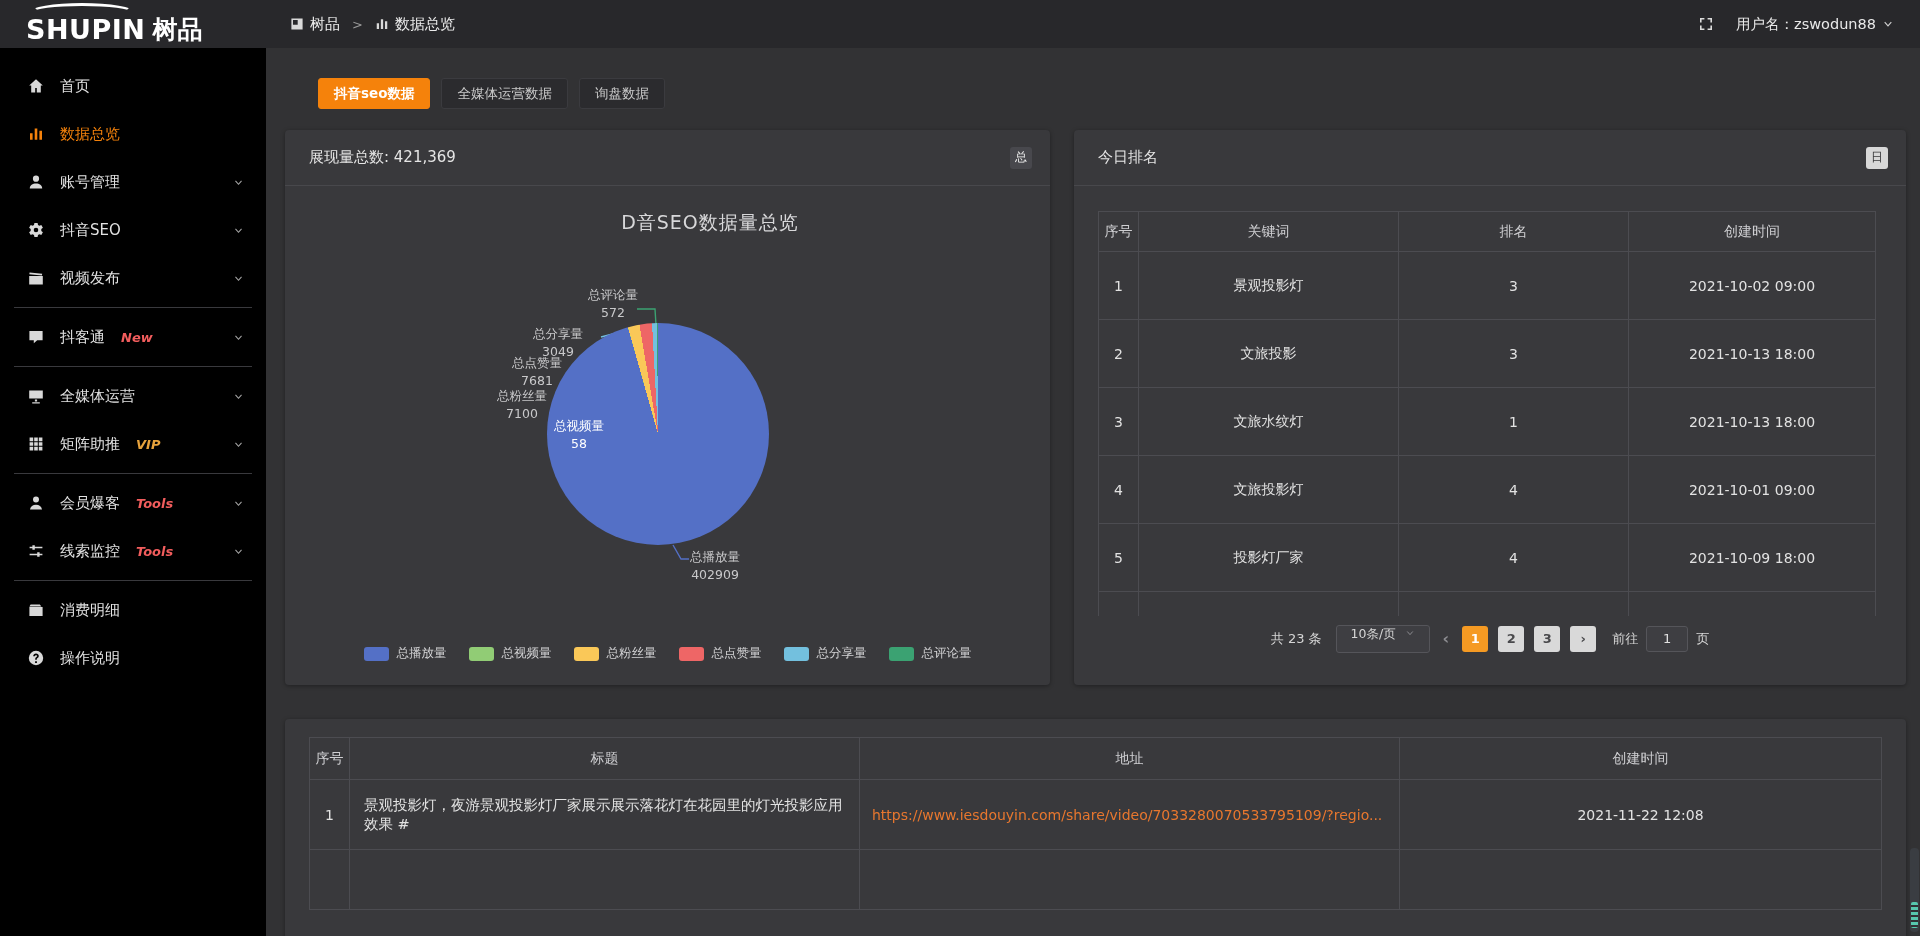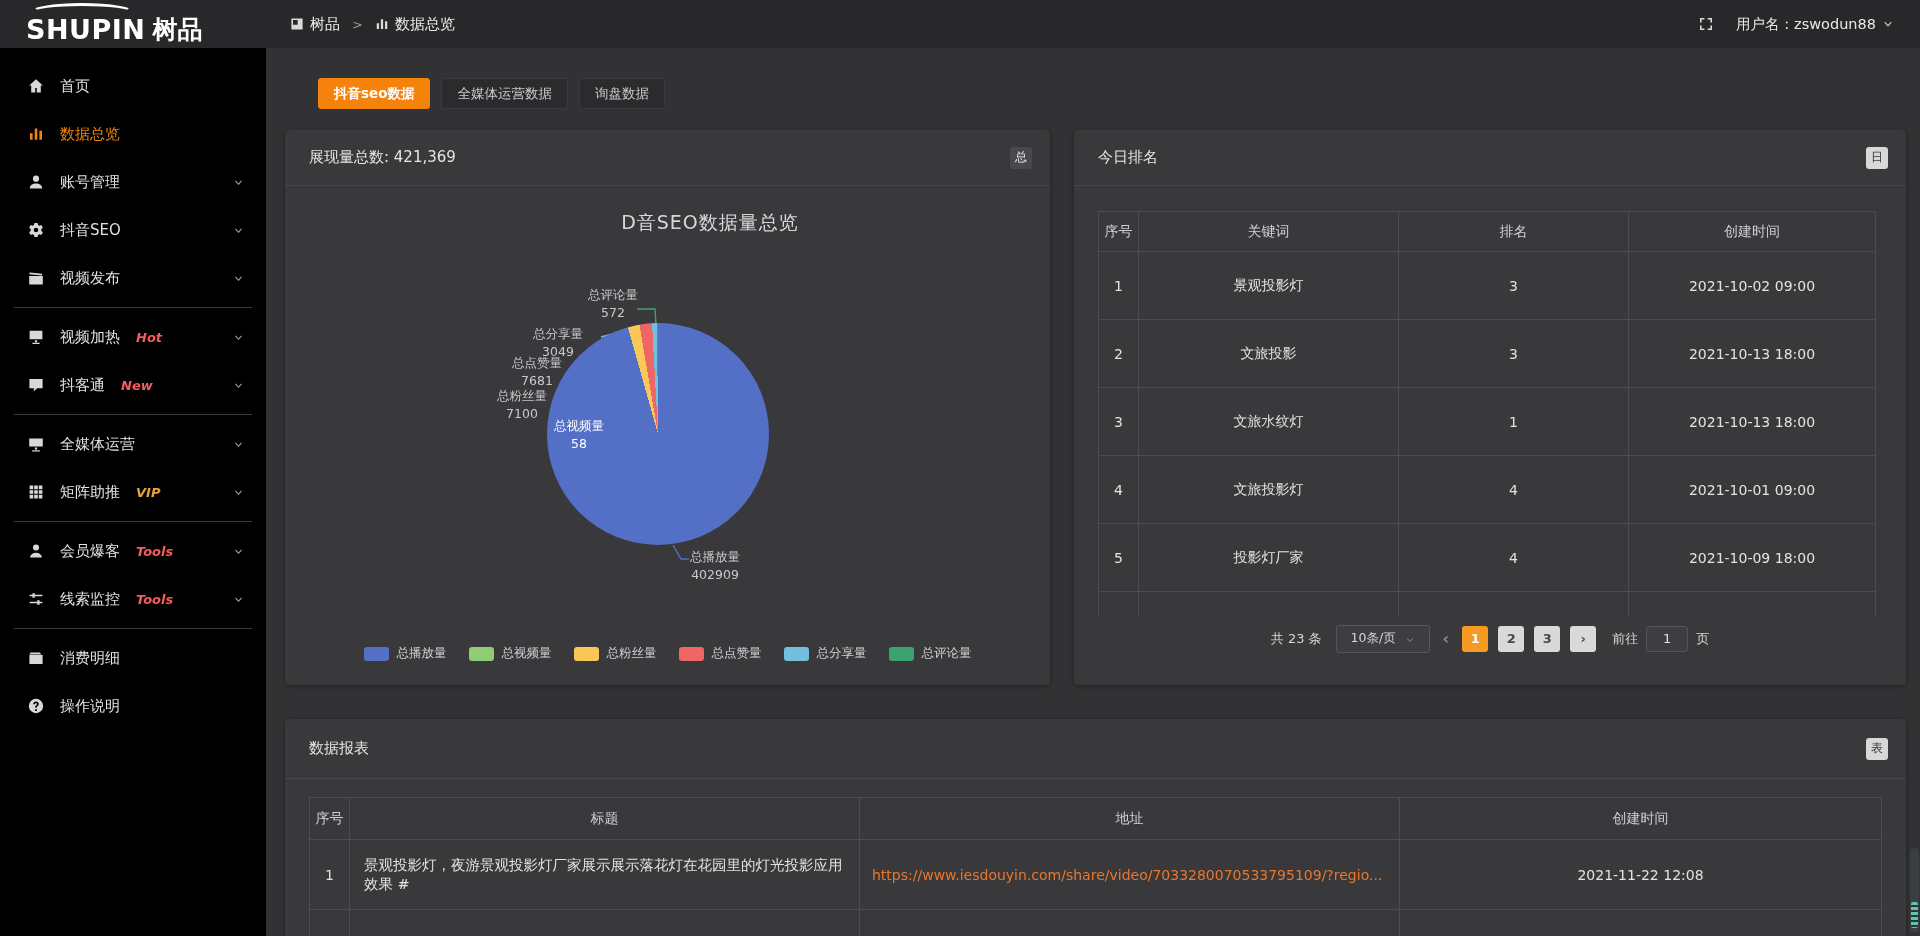--- a/index.html
+++ b/index.html
@@ -62,21 +62,21 @@
   td { color:#e2e2e2; font-size:14px; }
 
   .panel.rank { flex:1; height:555px; }
   .rank-table { width:777px; margin:25px 24px 0; table-layout:fixed; }
   .rank-table th { height:40px; }
   .rank-table td { height:68px; }
   .rank-table tr.clipped td { height:24px; border-bottom:none; }
 
   .pagination { display:flex; align-items:center; justify-content:center; gap:10px; margin-top:9px; font-size:13px; color:#d6d6d6; }
   .pg-total { margin-right:4px; }
-  .pg-select { width:94px; height:28px; background:#3e3e42; border:1px solid #55555a; border-radius:3px; display:flex; align-items:center; justify-content:center; gap:9px; font-size:12.5px; color:#d6d6d6; cursor:pointer; }
+  .pg-select { width:94px; height:28px; background:#3e3e42; border:1px solid #55555a; border-radius:3px; display:flex; justify-content:center; gap:9px; font-size:12.5px; color:#d6d6d6; cursor:pointer; }
   .pg-select .chev { display:flex; color:#909094; }
   .pg-prev { color:#8d8d91; font-size:16px; margin:0 3px; cursor:pointer; font-weight:700; }
   .pg-btn { min-width:26px; height:26px; padding:0 4px; border-radius:3px; background:#d9d9d9; color:#49494c; display:flex; align-items:center; justify-content:center; font-size:13px; font-weight:700; cursor:pointer; }
   .pg-btn.active { background:#f59a23; color:#fff; }
   .pg-goto { display:flex; align-items:center; gap:8px; margin-left:6px; }
   .pg-input { width:42px; height:26px; background:#3e3e42; border:1px solid #55555a; border-radius:3px; color:#e0e0e0; text-align:center; font-size:13px; font-family:inherit; }
 
   
   .panel.report { margin-top:34px; height:300px; overflow:hidden; }
   .panel.report .panel-header { height:60px; }
@@ -190,34 +190,20 @@
             </svg>
           </span>
           <span>视频发布</span>
           <span class="menu-chev">
             <svg width="11" height="11" viewBox="0 0 16 16" fill="currentColor">
               <polyline points="3.6,5.6 8,10.6 12.4,5.6" fill="none" stroke="currentColor" stroke-width="1.5"></polyline>
             </svg>
           </span>
         </div>
         <div class="menu-divider"></div>
-        <div class="menu-item">
-          <span class="mi-icon">
-            <svg width="16" height="16" viewBox="0 0 16 16" fill="currentColor">
-              <path d="M1.6 1.8h12.8v8.4H1.6zM6.9 11.2h2.2v2H6.9zM4.4 13.8h7.2v1.2H4.4z"></path>
-            </svg>
-          </span>
-          <span>视频加热</span>
-          <span class="menu-badge" style="color:#f25d5d">Hot</span>
-          <span class="menu-chev">
-            <svg width="11" height="11" viewBox="0 0 16 16" fill="currentColor">
-              <polyline points="3.6,5.6 8,10.6 12.4,5.6" fill="none" stroke="currentColor" stroke-width="1.5"></polyline>
-            </svg>
-          </span>
-        </div>
         <div class="menu-item">
           <span class="mi-icon">
             <svg width="16" height="16" viewBox="0 0 16 16" fill="currentColor">
               <path d="M1.4 2h13.2v9.2H9.2l-3.4 3v-3H1.4z"></path>
             </svg>
           </span>
           <span>抖客通</span>
           <span class="menu-badge" style="color:#f25d5d">New</span>
           <span class="menu-chev">
             <svg width="11" height="11" viewBox="0 0 16 16" fill="currentColor">
@@ -458,24 +444,20 @@
                 <span>前往</span>
                 <input class="pg-input" value="1" style="">
                 <span>页</span>
               </span>
             </div>
         </section>
 
       </div>
 
       <section class="panel report">
-        <div class="panel-header">
-          <span>数据报表</span>
-          <span class="corner-badge badge-light">表</span>
-        </div>
         <table class="report-table">
           <colgroup>
               <col style="width:40px">
               <col style="width:510px">
               <col style="width:540px">
               <col style="width:482px">
             </colgroup>
           <thead id="reportHead">
               <tr>
                 <th>序号</th>

